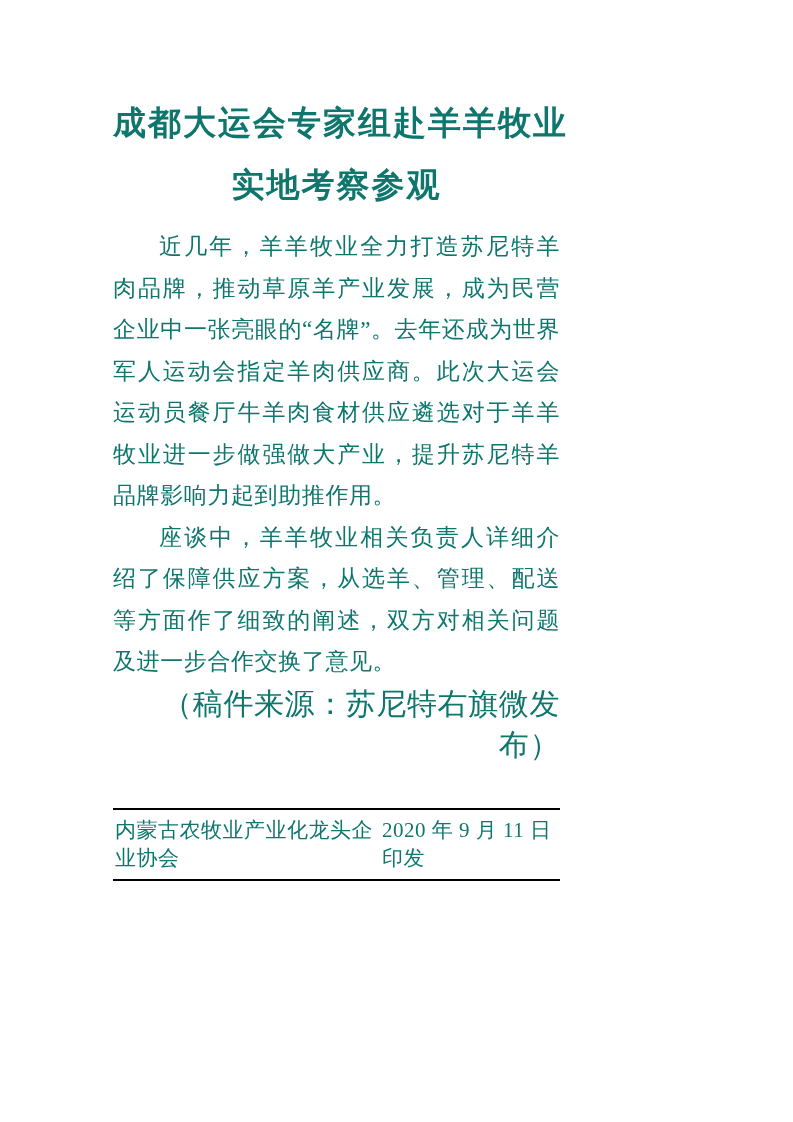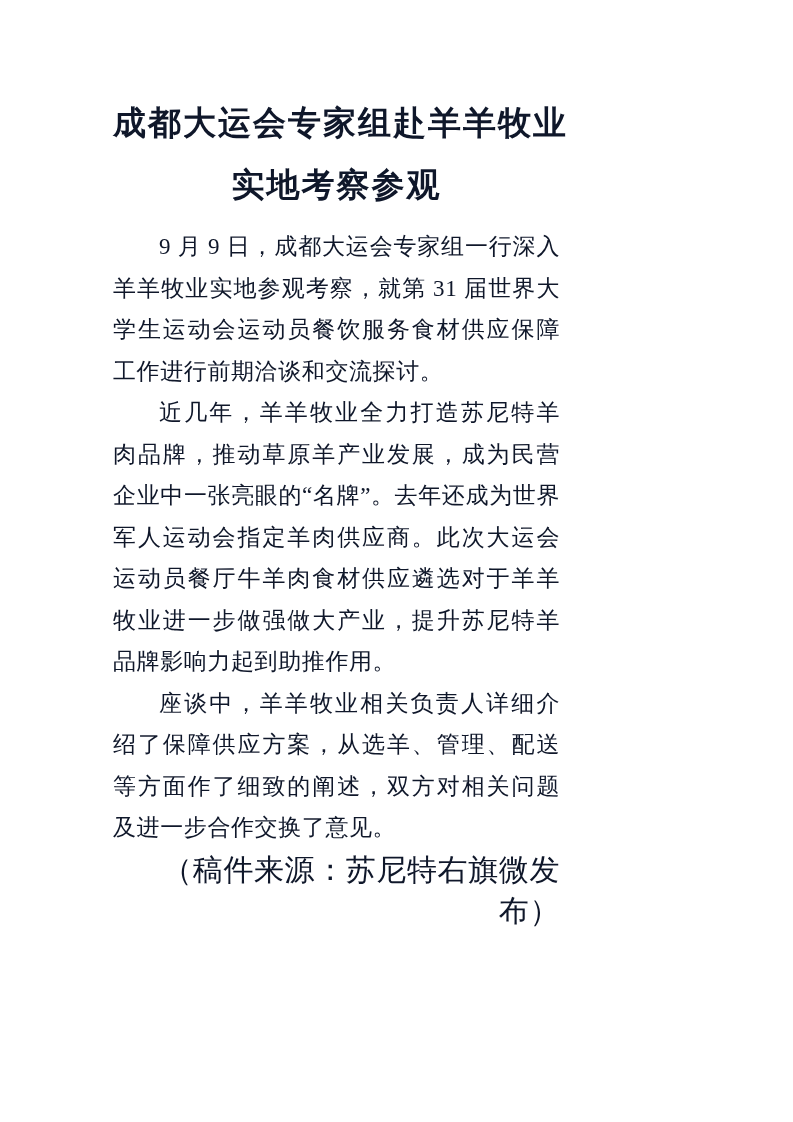--- a/index.html
+++ b/index.html
@@ -7,21 +7,21 @@
     background: #ffffff;
     font-family: "Liberation Serif", "DejaVu Serif", serif;
   }
   .page {
     position: relative;
     width: 653px;
     height: 1122px;
     background: #ffffff;
     padding: 0 93px 0 113px;
     overflow: hidden;
-    color: #0f172a;
+    color: #0f766e;
   }
   .title-block {
     margin-top: 92px;
     text-align: center;
     font-weight: bold;
     font-size: 33px;
     line-height: 62px;
     letter-spacing: 2px;
   }
   .title-line { display: block; white-space: nowrap; }
@@ -56,20 +56,23 @@
 <body>
 
 <div class="page">
 
   <div class="title-block">
     <span class="title-line">成都大运会专家组赴羊羊牧业</span>
     <span class="title-line">实地考察参观</span>
   </div>
 
   <div class="body-block">
-    <p class="body-para">9 月 9 日，成都大运会专家组一行深入羊羊牧业实地参观考察，就第 31 届世界大学生运动会运动员餐饮服务食材供应保障工作进行前期洽谈和交流探讨。</p>
     <p class="body-para">近几年，羊羊牧业全力打造苏尼特羊肉品牌，推动草原羊产业发展，成为民营企业中一张亮眼的“名牌”。去年还成为世界军人运动会指定羊肉供应商。此次大运会运动员餐厅牛羊肉食材供应遴选对于羊羊牧业进一步做强做大产业，提升苏尼特羊品牌影响力起到助推作用。</p>
     <p class="body-para">座谈中，羊羊牧业相关负责人详细介绍了保障供应方案，从选羊、管理、配送等方面作了细致的阐述，双方对相关问题及进一步合作交换了意见。</p>
     <p class="source-line">（稿件来源：苏尼特右旗微发布）</p>
   </div>
 
+  <div class="footer-rule">
+    <span>内蒙古农牧业产业化龙头企业协会</span>
+    <span>2020 年 9 月 11 日印发</span>
+  </div>
 
 </div>
 
 </body></html>

